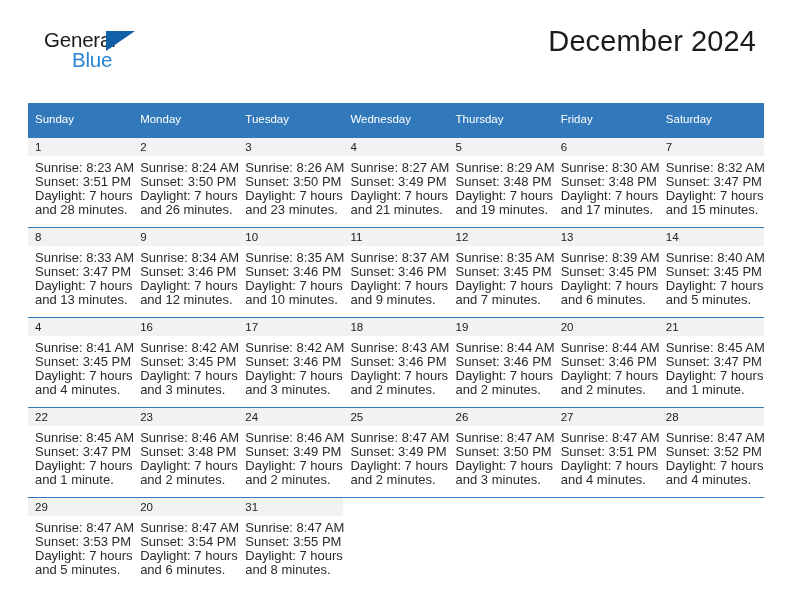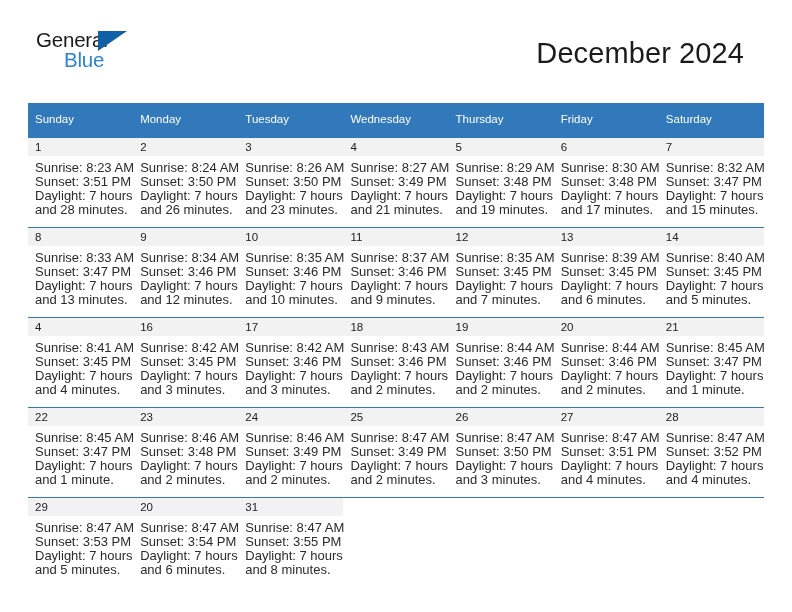--- a/index.html
+++ b/index.html
@@ -25,21 +25,21 @@
 
   
   .header {
     position: relative;
     height: 72px;
     padding: 0 36px;
   }
 
   .logo {
     position: absolute;
-    left: 36px;
+    left: 44px;
     top: 30px;
     width: 110px;
     height: 46px;
     line-height: 1;
     user-select: none;
   }
   .logo-general {
     font-size: 20.5px;
     color: #1a1a1a;
     letter-spacing: -0.2px;
@@ -71,21 +71,21 @@
     position: absolute;
     right: 36px;
     top: 26px;
     text-align: right;
   }
   .cal-title {
     font-size: 29px;
     color: #1b1b1b;
     font-weight: normal;
     line-height: 1.1;
-    margin: 12px;
+    margin: 0;
     letter-spacing: 0.1px;
   }
   .cal-subtitle {
     font-size: 14.5px;
     color: #1b1b1b;
     margin: 8px 0 0 0;
     line-height: 1.1;
   }
 
   

